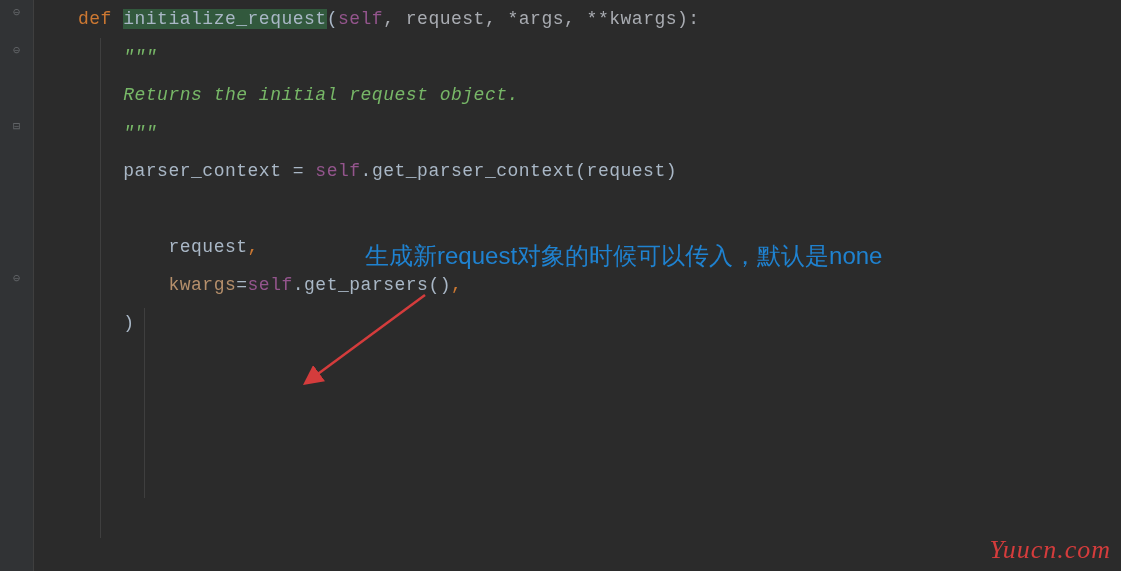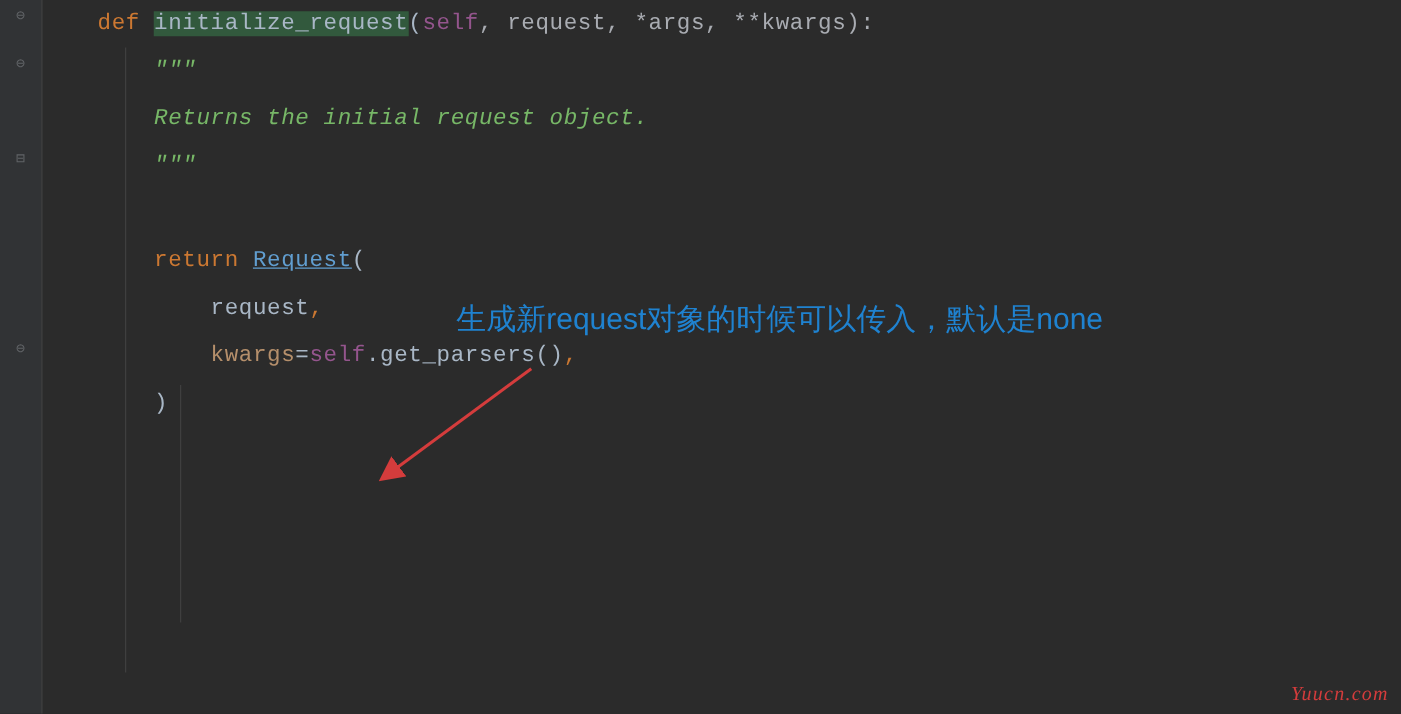--- a/index.html
+++ b/index.html
@@ -63,21 +63,21 @@
   font-size: 24px;
   line-height: 35px;
   font-weight: 400;
 }
 .watermark {
   position: absolute;
   right: 10px;
   bottom: 6px;
   color: #d43c3c;
   font-family: Georgia, serif;
-  font-size: 16px;
+  font-size: 26px;
   font-style: italic;
   letter-spacing: 1px;
   margin-left: 44px;
 }
 .arrow {
   position: absolute;
   pointer-events: none;
 }
 </style>
 </head>
@@ -91,22 +91,22 @@
 </div>
 
 <div class="guide" style="left:100px; top:38px; height:500px;"></div>
 <div class="guide" style="left:144px; top:308px; height:190px;"></div>
 
 <div class="code-area">
   <div class="line"><span class="kw">def </span><span class="hl">initialize_request</span><span class="punc">(</span><span class="self">self</span><span class="paramname">, request, *args, **kwargs):</span></div>
   <div class="line">    <span class="str">"""</span></div>
   <div class="line">    <span class="str">Returns the initial request object.</span></div>
   <div class="line">    <span class="str">"""</span></div>
+  <div class="line">    <span>parser_context = </span><span class="self">self</span><span>.get_parser_context(request)</span></div>
   <div class="line"> </div>
-  <div class="line">    <span class="kw">return </span><span class="link">Request</span><span class="punc">(</span></div>
   <div class="line">        <span>request</span><span class="kw">,</span></div>
   <div class="line">        <span class="param">kwargs</span><span class="punc">=</span><span class="self">self</span><span>.get_parsers()</span><span class="kw">,</span></div>
   <div class="line">    <span class="punc">)</span></div>
 </div>
 
 <svg class="arrow" style="left:295px; top:290px;" width="140" height="105">
   <defs>
     <marker id="ah" markerWidth="8" markerHeight="8" refX="6" refY="4" orient="auto">
       <path d="M0,0 L8,4 L0,8 Z" fill="#d43c3c"></path>
     </marker>

